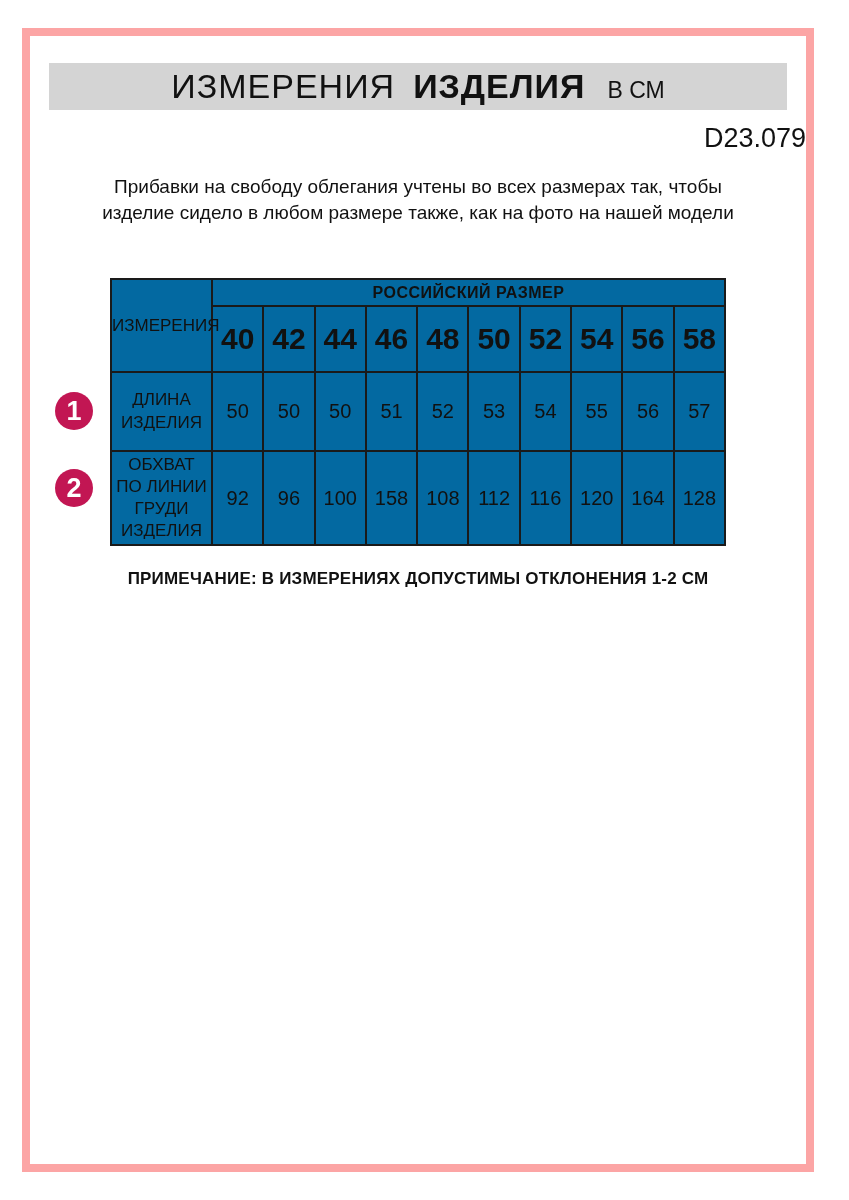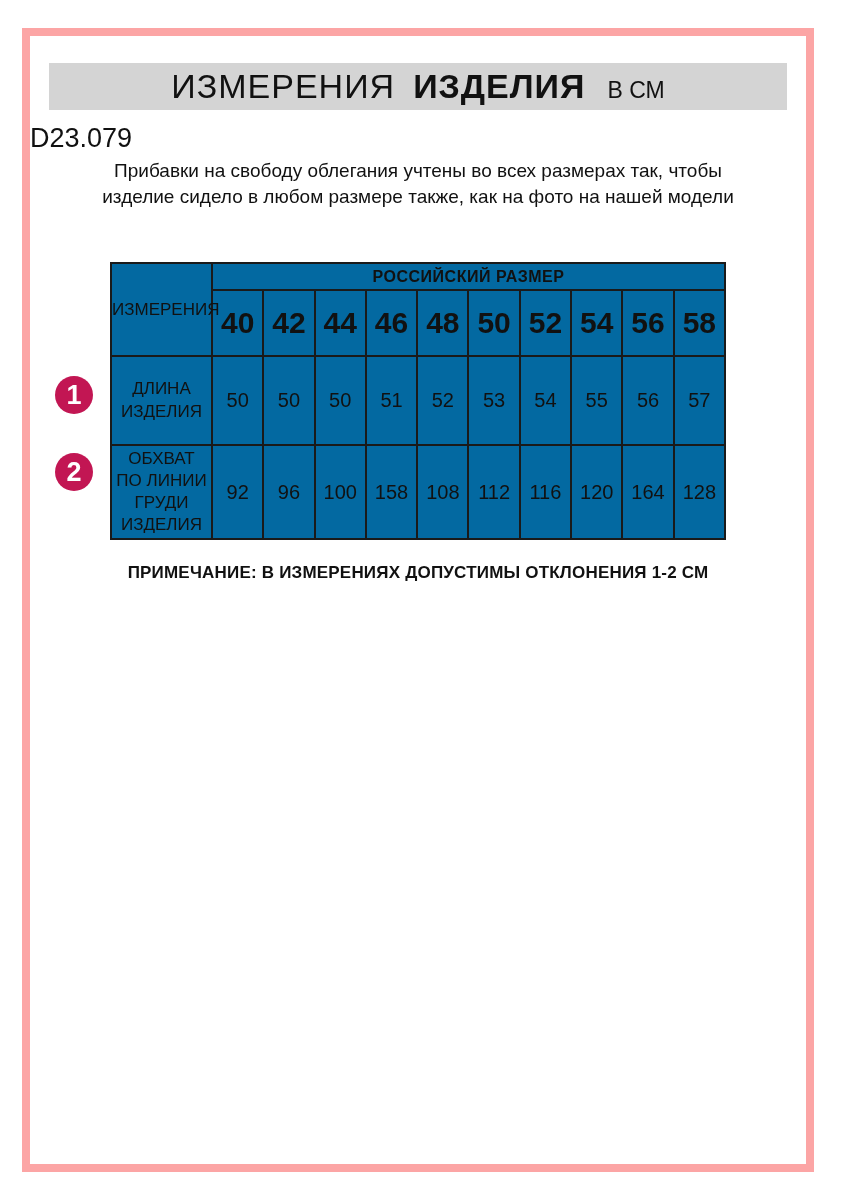--- a/index.html
+++ b/index.html
@@ -44,26 +44,26 @@
     letter-spacing: 1px;
     margin-left: 18px;
   }
   .banner .t3 {
     font-size: 23px;
     font-weight: 400;
     margin-left: 22px;
   }
   .model {
     margin-top: 13px;
-    text-align: left;
+    text-align: right;
     font-size: 27px;
     line-height: 1.15;
   }
   .desc {
-    margin: 4px auto 0;
+    margin: 20px auto 0;
     width: 645px;
     text-align: center;
     font-size: 19px;
     line-height: 1.37;
   }
   .table-zone {
     position: relative;
     width: 616px;
     margin: 52px auto 0;
   }
@@ -88,21 +88,21 @@
     font-size: 16px;
     font-weight: 700;
     letter-spacing: 0.5px;
   }
   tr.sizes-row { height: 66px; }
   th.size {
     font-size: 30px;
     font-weight: 800;
     margin-top: 31px;
   }
-  tbody tr:first-child  { height: 89px; }
+  tbody tr:first-child  { height: 79px; }
   tbody tr:nth-child(2) { height: 76px; margin-top: 20px; }
   td.rlabel {
     font-size: 17px;
     font-weight: 400;
     line-height: 1.3;
     padding: 2px 3px;
   }
   td.val { font-size: 20px; font-weight: 400; }
   .marker {
     position: absolute;

